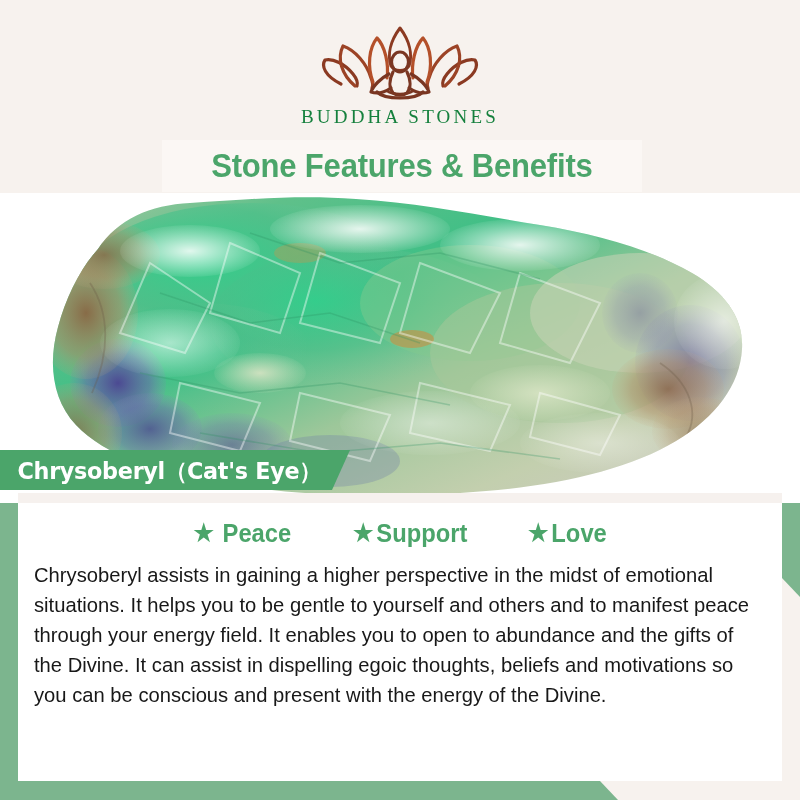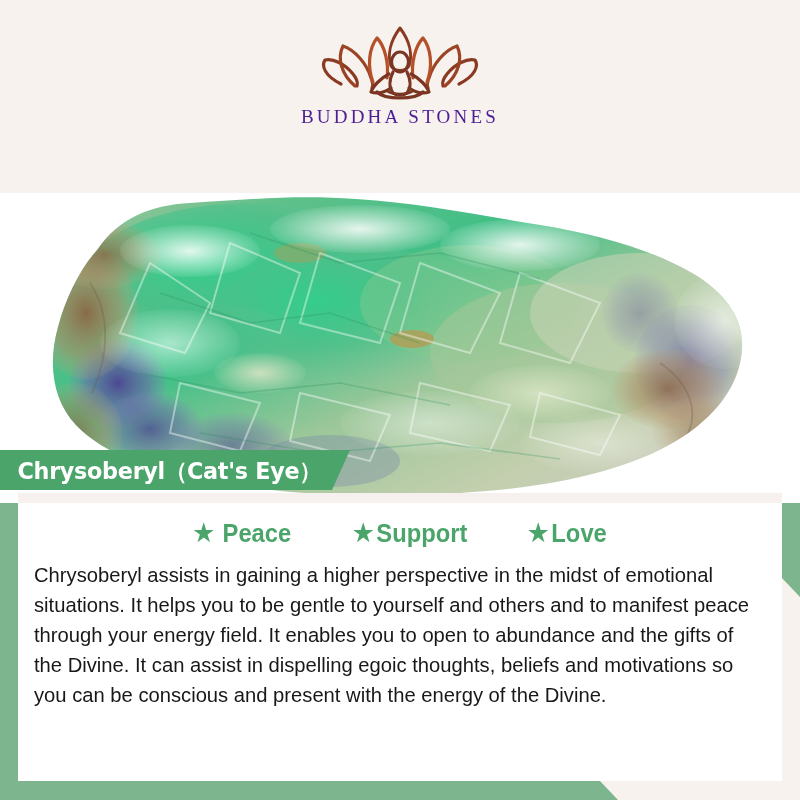--- a/index.html
+++ b/index.html
@@ -39,21 +39,21 @@
     background:#f7f2ee;
   }
   .logo-wrap{
     position:absolute;left:0;top:22px;width:800px;
     display:flex;flex-direction:column;align-items:center;
   }
   .logo-mark{width:170px;height:80px;display:block;}
   .logo-text{
     margin-top:4px;
     font-family:"Liberation Serif", serif;
-    font-size:19px;letter-spacing:3.2px;color:#4c1d95;
+    font-size:19px;letter-spacing:3.2px;color:#15803d;
     font-weight:400;
   }
 
   .title-plate{
     position:absolute;left:162px;top:140px;width:480px;height:52px;
     background:#fbf7f4;
     display:flex;align-items:center;justify-content:center;
     box-shadow:0 0 0 0 rgba(0,0,0,0);
   }
   .title-plate .title-text{
@@ -165,20 +165,23 @@
           <path d="M78 50 C74 58 74 66 78 71 C82 74 88 74 92 71 C96 66 96 58 92 50" stroke="#7a3622" stroke-width="3.2"></path>
 
           <path d="M62 70 C70 78 100 78 108 70" stroke="#7a3622" stroke-width="3.2"></path>
           <path d="M72 69 C78 73 92 73 98 69" stroke="#7a3622" stroke-width="2.6"></path>
         </g>
       </svg>
     </span>
     <span class="logo-text">BUDDHA STONES</span>
   </div>
 
+  <div class="title-plate">
+    <span class="title-text">Stone Features &amp; Benefits</span>
+  </div>
 </div>
 
 <div class="photo">
   <svg viewBox="0 0 800 310" xmlns="http://www.w3.org/2000/svg" preserveAspectRatio="none">
     <defs>
       <linearGradient id="gMain" x1="0" y1="0" x2="1" y2="1">
         <stop offset="0%" stop-color="#b8c9a8"></stop>
         <stop offset="18%" stop-color="#5fc08a"></stop>
         <stop offset="38%" stop-color="#3fbf86"></stop>
         <stop offset="58%" stop-color="#9dc79a"></stop>

